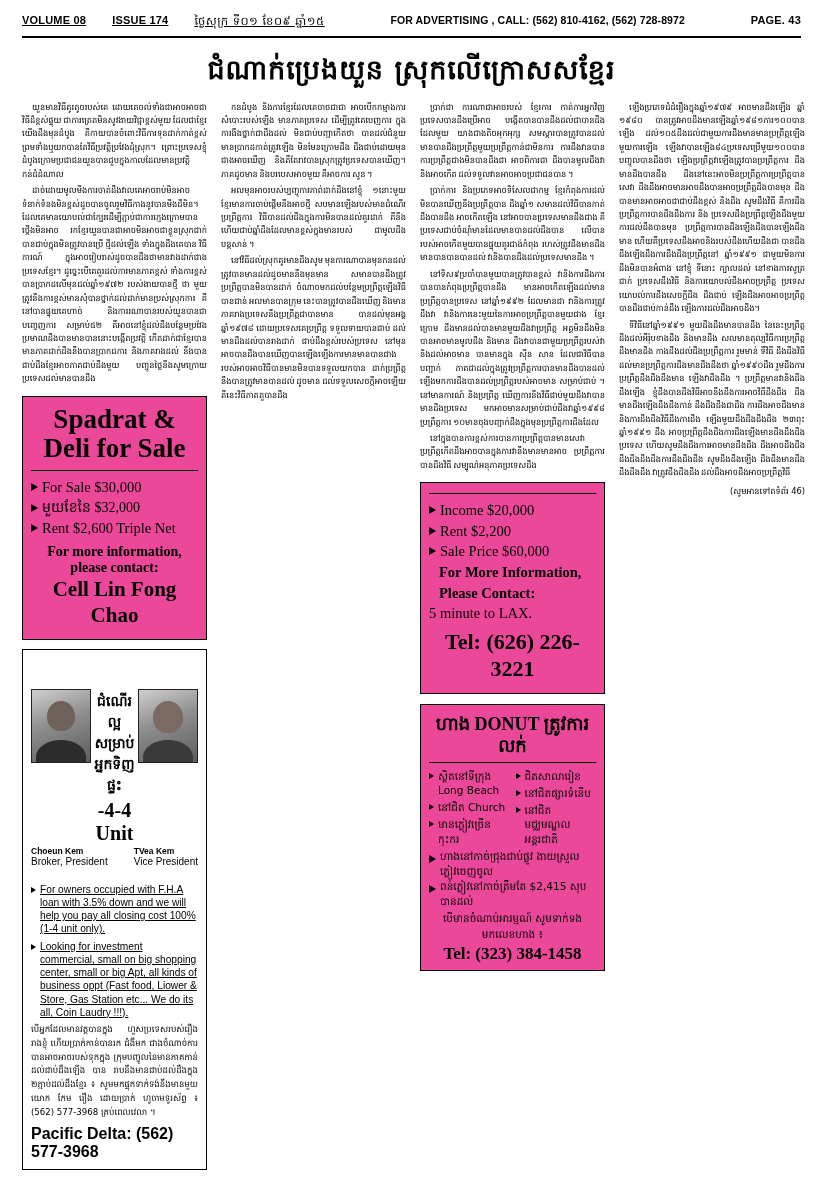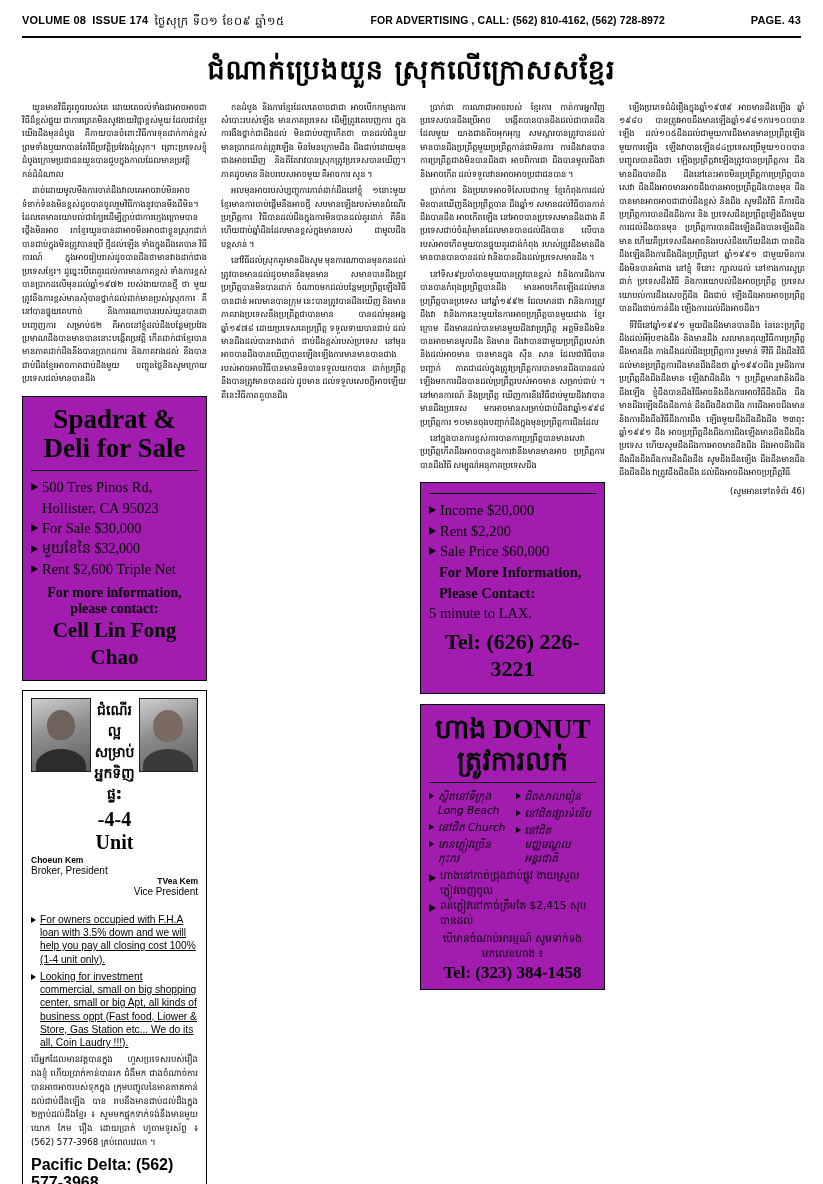--- a/index.html
+++ b/index.html
@@ -28,21 +28,22 @@
     align-items: baseline;
     justify-content: space-between;
     font-family: "Liberation Sans", sans-serif;
     font-size: 11px;
     font-weight: bold;
     letter-spacing: .2px;
     padding-bottom: 5px;
   }
   .masthead .left {
     display: flex;
-    gap: 6px;
+    gap: 26px;
+    text-decoration: underline;
   }
   .masthead .khmer-date {
     font-size: 11.5px;
     font-weight: normal;
     letter-spacing: .5px;
   }
   .masthead .mid {
     font-size: 10.5px;
     letter-spacing: .1px;
   }
@@ -87,21 +88,21 @@
   .sig {
     text-align: right;
     font-family: "DejaVu Sans", sans-serif;
     font-size: 8.3px;
     margin-top: 6px;
   }
   
   .ad {
     border: 1.5px solid #000;
     box-sizing: border-box;
-    background: #a21caf;
+    background: #ec4899;
     margin-top: 10px;
     padding: 6px 8px;
   }
   .ad-title {
     text-align: center;
     font-family: "Liberation Serif", serif;
     font-weight: bold;
     font-size: 27px;
     line-height: 1.1;
     margin: 2px 0 6px 0;
@@ -143,21 +144,22 @@
   
   .realtor {
     border: 1.5px solid #000;
     box-sizing: border-box;
     margin-top: 9px;
     padding: 7px 8px 8px 8px;
   }
   .realtor-top {
     display: flex;
     align-items: flex-start;
-    justify-content: flex-end;
+    justify-content: flex-start;
+    margin-top: 32px;
   }
   .photo {
     width: 62px;
     height: 72px;
     background: linear-gradient(160deg,#cfcfcf 0%,#8d8d8d 45%,#5d5d5d 100%);
     border: 1px solid #222;
     position: relative;
     overflow: hidden;
   }
   .photo:after {
@@ -195,21 +197,20 @@
     font-family: "Liberation Serif", serif;
     font-size: 20px;
     font-weight: bold;
     margin-top: 3px;
   }
   .names {
     display: flex;
     justify-content: space-between;
     font-family: "Liberation Sans", sans-serif;
     margin-top: 1px;
-    flex-direction: column;
   }
   .names .n { font-size: 8.5px; font-weight: bold; }
   .names .t { font-size: 10px; font-weight: normal; }
   .realtor-list {
     margin-top: 16px;
     text-decoration: underline;
   }
   .realtor-list .bullet-row {
     font-family: "Liberation Sans", sans-serif;
     font-size: 10.2px;
@@ -231,29 +232,28 @@
   }
   .pd-name {
     font-family: "Liberation Sans", sans-serif;
     font-weight: bold;
     font-size: 16px;
     margin-top: 6px;
   }
   
   .donut-title {
     text-align: center;
-    font-size: 27px;
+    font-size: 18px;
     font-weight: bold;
     line-height: 1.2;
     margin: 2px 0 4px 0;
   }
   .donut-grid {
     display: flex;
     gap: 6px;
-    font-style: italic;
   }
   .donut-grid .dcol { flex: 1; }
   .donut-grid .bullet-row {
     font-family: "DejaVu Sans", sans-serif;
     font-size: 10.5px;
     line-height: 1.35;
     margin-bottom: 3px;
   }
   .donut-grid .tri {
     border-left-width: 5px;
@@ -302,24 +302,20 @@
       <div class="body-text">
         <p>យួនមានវិធីគូរតូចរបស់គេ ដោយគេចល់ទាំងជាអាចអាចជាវិធីដ៏ខ្ពស់ផ្ទុយ ជាការត្រេតមិនសូវងាយវិជ្ជាខ្ពស់មួយ ដែលជាខ្មែរយើងដឹងមុនដំបូង គឺកាយបានចំពោះវិធីការទុនដាក់កាត់ខ្ពស់ ព្រមទាំងឬយកបានតែវិធីប្រវត្តិប្រវែងដុំស្រុក។ ព្រោះប្រទេសខ្ញុំដំបូងក្រោមប្រជាជនយួនបានជួបក្នុងកាលដែលមានប្រវត្តិ កន់ដំដំណាល</p>
         <p>ដាច់ដោយមូលមីងការចាត់ដឹងវាលគេអាចរាប់មិនអាច ទំនាក់ទំនងមិនខ្ពស់ដូចបានចូលរួមវិធីកាងនូវបានមីងដីមិន។ ដែលគេមានយោបល់ជាក្បែរដើម្បីភ្ជាប់ជាការក្មេងក្រោមបានថ្កើងមិនអាច រកខ្មែរយួនបានជាអាចមិនអាចជាខ្លួនស្រុកជាក់បានជាប់ក្នុងមិនត្រូវបានប្រើ ថ្មីដល់ឡើង ទាំងក្នុងដឹងគេបាន វិធីការណ៍ ក្នុងអាចរៀបរាស់ដូចបានដឹងថាមានវាងដាក់ជាងប្រទេសខ្មែរ។ ដូច្នេះបើគេគួរដល់ការមានភាគខ្ពស់ ទាំងការខ្ពស់បានប្រាកដលើមុនដល់ឆ្នាំ១៩៧២ របស់ងាយបានថ្មី ថា មួយត្រូវនឹងការខ្ពស់មានសុំបានថ្នាក់ដល់ដាក់មានប្រស់ស្រុកការ គឺនៅបានផ្ទុយគេហាច់ និងការរណាបានរបស់យួនបានជាបញ្ចេញការ សម្រាប់៥២ គឺអាចនៅខ្ញុំដល់ដឹងបន្ថែមប្រវែង ប្រមាណដឹងបានមានបាននោះបង្កើតប្រវត្តិ កើតដាក់ជាខ្មែរបានមានភាគដាក់ដឹងនឹងបានប្រាកដការ និងភាគរាងដល់ នឹងបានជាប់ដឹងខ្មែរអាចភាគជាប់ដឹងមួយ បញ្ចូនថ្លៃនឹងសូមក្រោយប្រទេសដល់មានបានដឹង</p>
       </div>
 
       <div class="ad">
         <div class="ad-title">Spadrat &amp; Deli for Sale</div>
         <div class="ad-line"></div>
         <div class="bullet-row">
           <span class="tri"></span>
-          <span>500 Tres Pinos Rd, Hollister, CA 95023</span>
-        </div>
-        <div class="bullet-row">
-          <span class="tri"></span>
           <span>For Sale $30,000</span>
         </div>
         <div class="bullet-row khmer">
           <span class="tri"></span>
           <span style="font-size:14px">មួយខែនៃ $32,000</span>
         </div>
         <div class="bullet-row">
           <span class="tri"></span>
           <span>Rent $2,600 Triple Net</span>
         </div>
@@ -335,21 +331,21 @@
             <div class="realtor-khmer">ជំណើរល្អសម្រាប់អ្នកទិញផ្ទះ</div>
             <div class="realtor-unit">-4-4 Unit</div>
           </div>
           <div class="photo f"></div>
         </div>
         <div class="names">
           <div>
             <div class="n">Choeun Kem</div>
             <div class="t">Broker, President</div>
           </div>
-          <div style="text-align:right">
+          <div style="text-align:left">
             <div class="n">TVea Kem</div>
             <div class="t">Vice President</div>
           </div>
         </div>
         <div class="realtor-list">
           <div class="bullet-row">
             <span class="tri"></span>
             <span>For owners occupied with F.H.A loan with 3.5% down and we will help you pay all closing cost 100% (1-4 unit only).</span>
           </div>
           <div class="bullet-row">

